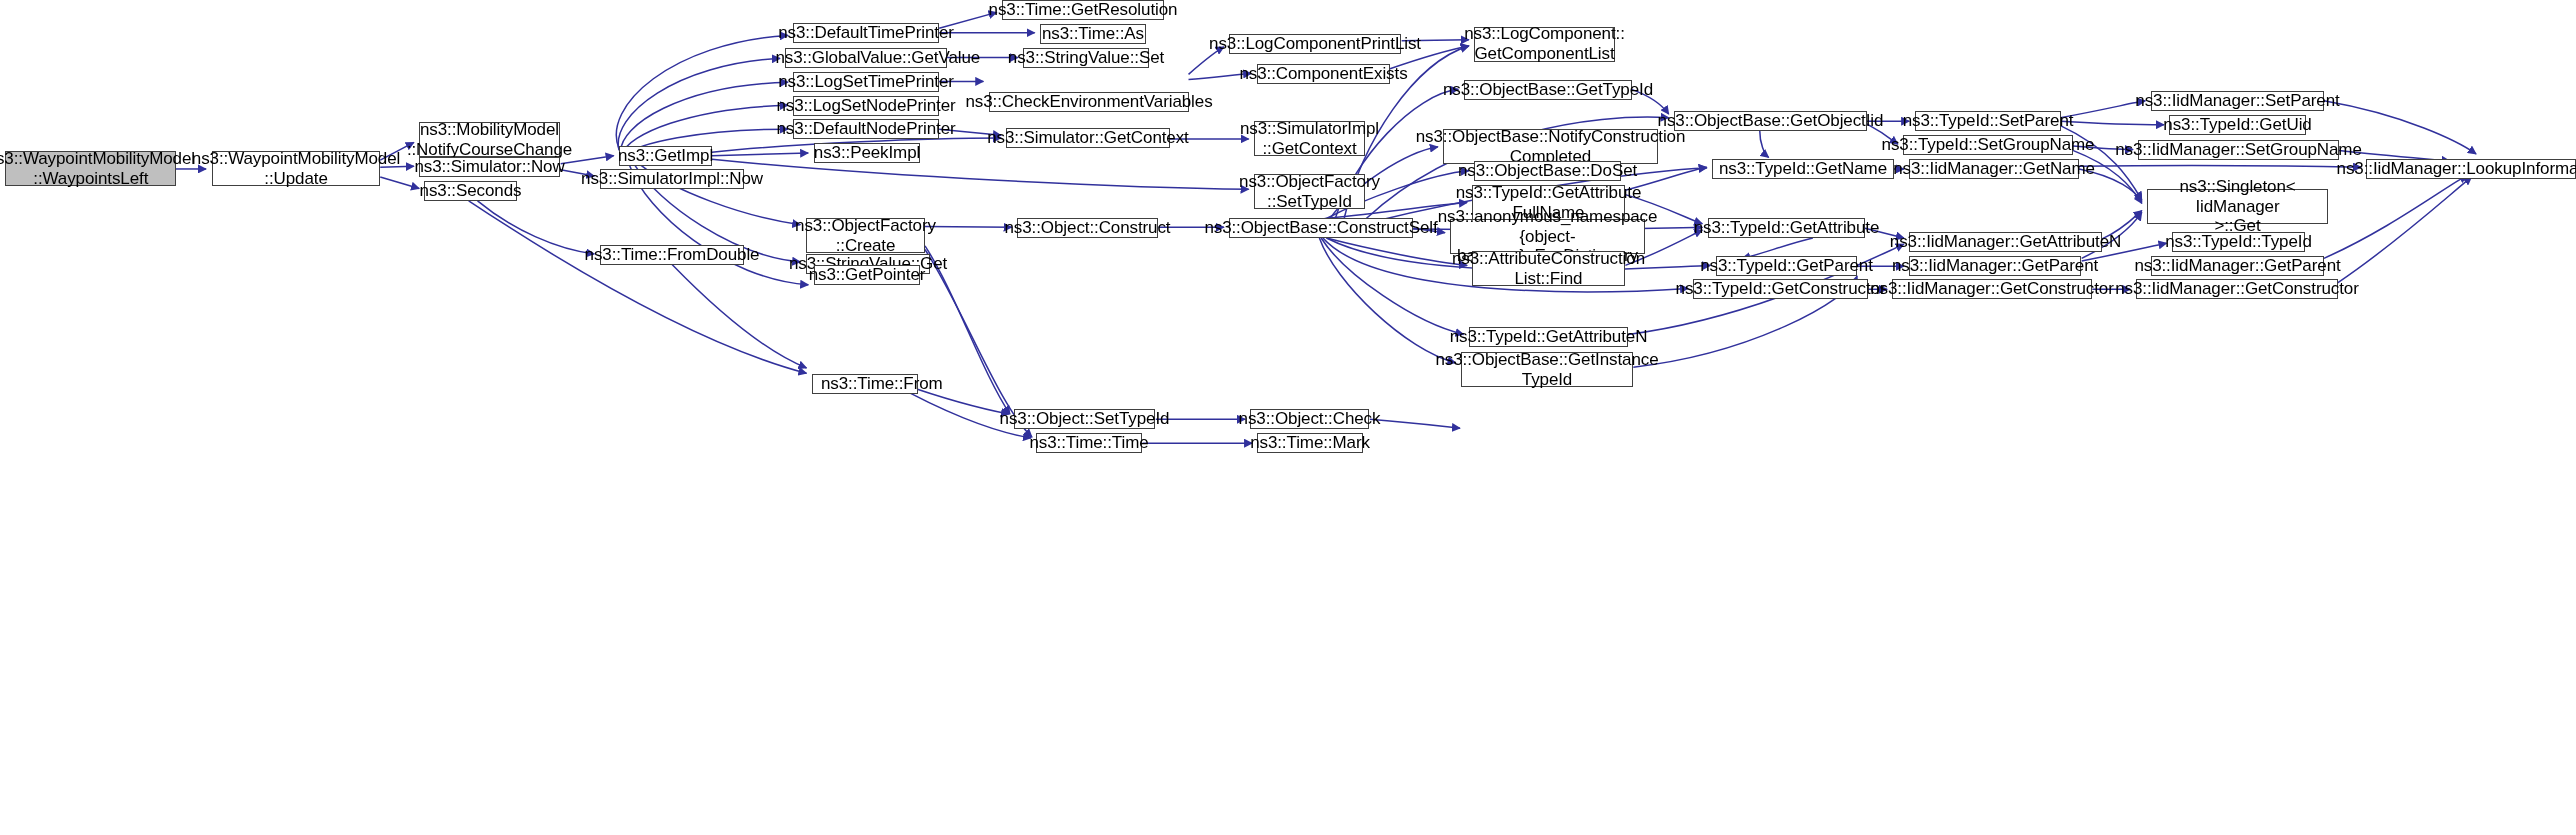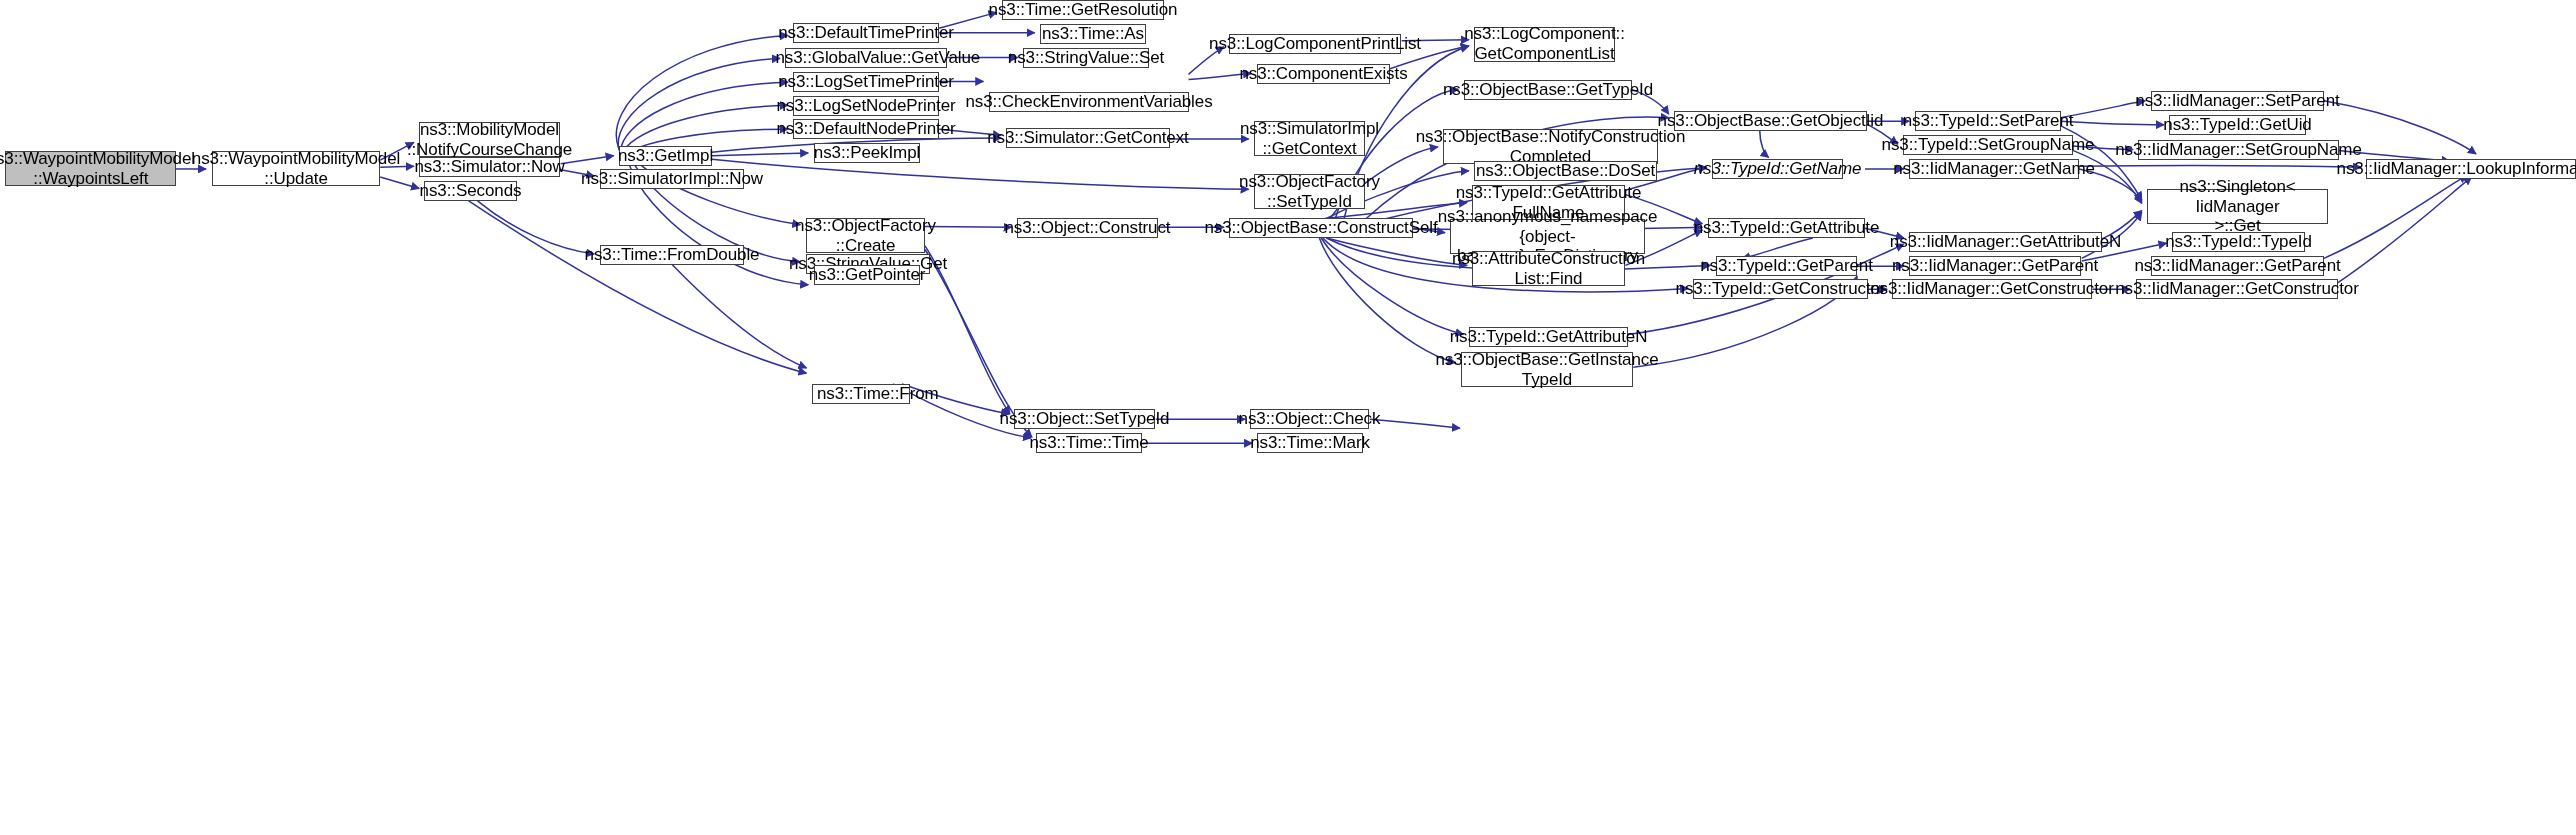--- a/index.html
+++ b/index.html
@@ -158,21 +158,21 @@
 ::WaypointsLeft</div>
       <div class="gnode multiline" style="left: 212px; top: 151px; width: 168px; height: 35px;">ns3::WaypointMobilityModel
 ::Update</div>
       <div class="gnode multiline" style="left: 419px; top: 122px; width: 141px; height: 35px;">ns3::MobilityModel
 ::NotifyCourseChange</div>
       <div class="gnode" style="left: 419px; top: 157px; width: 141px; height: 19.5px;">ns3::Simulator::Now</div>
       <div class="gnode" style="left: 424px; top: 181px; width: 93px; height: 19.5px;">ns3::Seconds</div>
       <div class="gnode" style="left: 619px; top: 146px; width: 93px; height: 19.5px;">ns3::GetImpl</div>
       <div class="gnode" style="left: 600px; top: 169px; width: 144px; height: 19.5px;">ns3::SimulatorImpl::Now</div>
       <div class="gnode" style="left: 600px; top: 245px; width: 144px; height: 19.5px;">ns3::Time::FromDouble</div>
-      <div class="gnode" style="left: 812px; top: 384px; width: 98px; height: 19.5px; padding-left: 38px;">ns3::Time::From</div>
+      <div class="gnode" style="left: 812px; top: 374px; width: 106px; height: 19.5px; padding-left: 38px;">ns3::Time::From</div>
       <div class="gnode" style="left: 793px; top: 23px; width: 146px; height: 19.5px;">ns3::DefaultTimePrinter</div>
       <div class="gnode" style="left: 785px; top: 48px; width: 162px; height: 19.5px; padding-left: 28px;">ns3::GlobalValue::GetValue</div>
       <div class="gnode" style="left: 793px; top: 72px; width: 146px; height: 19.5px;">ns3::LogSetTimePrinter</div>
       <div class="gnode" style="left: 793px; top: 96px; width: 146px; height: 19.5px;">ns3::LogSetNodePrinter</div>
       <div class="gnode" style="left: 793px; top: 119px; width: 146px; height: 19.5px;">ns3::DefaultNodePrinter</div>
       <div class="gnode" style="left: 814px; top: 143px; width: 106px; height: 19.5px;">ns3::PeekImpl</div>
       <div class="gnode multiline" style="left: 806px; top: 218px; width: 119px; height: 35px;">ns3::ObjectFactory
 ::Create</div>
       <div class="gnode" style="left: 806px; top: 254px; width: 124px; height: 19.5px;">ns3::StringValue::Get</div>
       <div class="gnode" style="left: 814px; top: 265px; width: 106px; height: 19.5px;">ns3::GetPointer</div>
@@ -189,34 +189,34 @@
       <div class="gnode multiline" style="left: 1254px; top: 121px; width: 111px; height: 35px;">ns3::SimulatorImpl
 ::GetContext</div>
       <div class="gnode multiline" style="left: 1254px; top: 174px; width: 111px; height: 35px;">ns3::ObjectFactory
 ::SetTypeId</div>
       <div class="gnode" style="left: 1229px; top: 218px; width: 184px; height: 19.5px;">ns3::ObjectBase::ConstructSelf</div>
       <div class="gnode multiline" style="left: 1474px; top: 26.5px; width: 141px; height: 35px;">ns3::LogComponent::
 GetComponentList</div>
       <div class="gnode" style="left: 1464px; top: 80px; width: 168px; height: 19.5px;">ns3::ObjectBase::GetTypeId</div>
       <div class="gnode multiline" style="left: 1443px; top: 129px; width: 215px; height: 35px;">ns3::ObjectBase::NotifyConstruction
 Completed</div>
-      <div class="gnode" style="left: 1474px; top: 161px; width: 183px; height: 19.5px;">ns3::ObjectBase::DoSet</div>
+      <div class="gnode" style="left: 1474px; top: 161px; width: 147px; height: 19.5px;">ns3::ObjectBase::DoSet</div>
       <div class="gnode multiline" style="left: 1472px; top: 185px; width: 153px; height: 35px;">ns3::TypeId::GetAttribute
 FullName</div>
       <div class="gnode multiline" style="left: 1450px; top: 219px; width: 195px; height: 35px;">ns3::anonymous_namespace
 {object-base::cc}::EnvDictionary</div>
       <div class="gnode multiline" style="left: 1472px; top: 251px; width: 153px; height: 35px;">ns3::AttributeConstruction
 List::Find</div>
       <div class="gnode" style="left: 1469px; top: 327px; width: 159px; height: 19.5px;">ns3::TypeId::GetAttributeN</div>
       <div class="gnode multiline" style="left: 1461px; top: 352px; width: 172px; height: 35px;">ns3::ObjectBase::GetInstance
 TypeId</div>
       <div class="gnode" style="left: 1250px; top: 409px; width: 119px; height: 19.5px;">ns3::Object::Check</div>
       <div class="gnode" style="left: 1257px; top: 433px; width: 106px; height: 19.5px;">ns3::Time::Mark</div>
       <div class="gnode" style="left: 1674px; top: 111px; width: 193px; height: 19.5px;">ns3::ObjectBase::GetObjectIid</div>
-      <div class="gnode" style="left: 1712px; top: 159px; width: 131px; height: 19.5px; font-style: italic;">ns3::TypeId::GetName</div>
+      <div class="gnode" style="left: 1712px; top: 159px; width: 182px; height: 19.5px;">ns3::TypeId::GetName</div>
       <div class="gnode" style="left: 1708px; top: 218px; width: 157px; height: 19.5px;">ns3::TypeId::GetAttribute</div>
       <div class="gnode" style="left: 1716px; top: 256px; width: 141px; height: 19.5px;">ns3::TypeId::GetParent</div>
       <div class="gnode" style="left: 1693px; top: 279px; width: 175px; height: 19.5px;">ns3::TypeId::GetConstructor</div>
       <div class="gnode" style="left: 1909px; top: 232px; width: 193px; height: 19.5px;">ns3::IidManager::GetAttributeN</div>
       <div class="gnode" style="left: 1915px; top: 111px; width: 146px; height: 19.5px;">ns3::TypeId::SetParent</div>
       <div class="gnode" style="left: 1903px; top: 135px; width: 170px; height: 19.5px;">ns3::TypeId::SetGroupName</div>
       <div class="gnode" style="left: 1909px; top: 159px; width: 170px; height: 19.5px;">ns3::IidManager::GetName</div>
       <div class="gnode" style="left: 1909px; top: 256px; width: 172px; height: 19.5px;">ns3::IidManager::GetParent</div>
       <div class="gnode" style="left: 1892px; top: 279px; width: 200px; height: 19.5px;">ns3::IidManager::GetConstructor</div>
       <div class="gnode" style="left: 2151px; top: 91px; width: 173px; height: 19.5px;">ns3::IidManager::SetParent</div>

